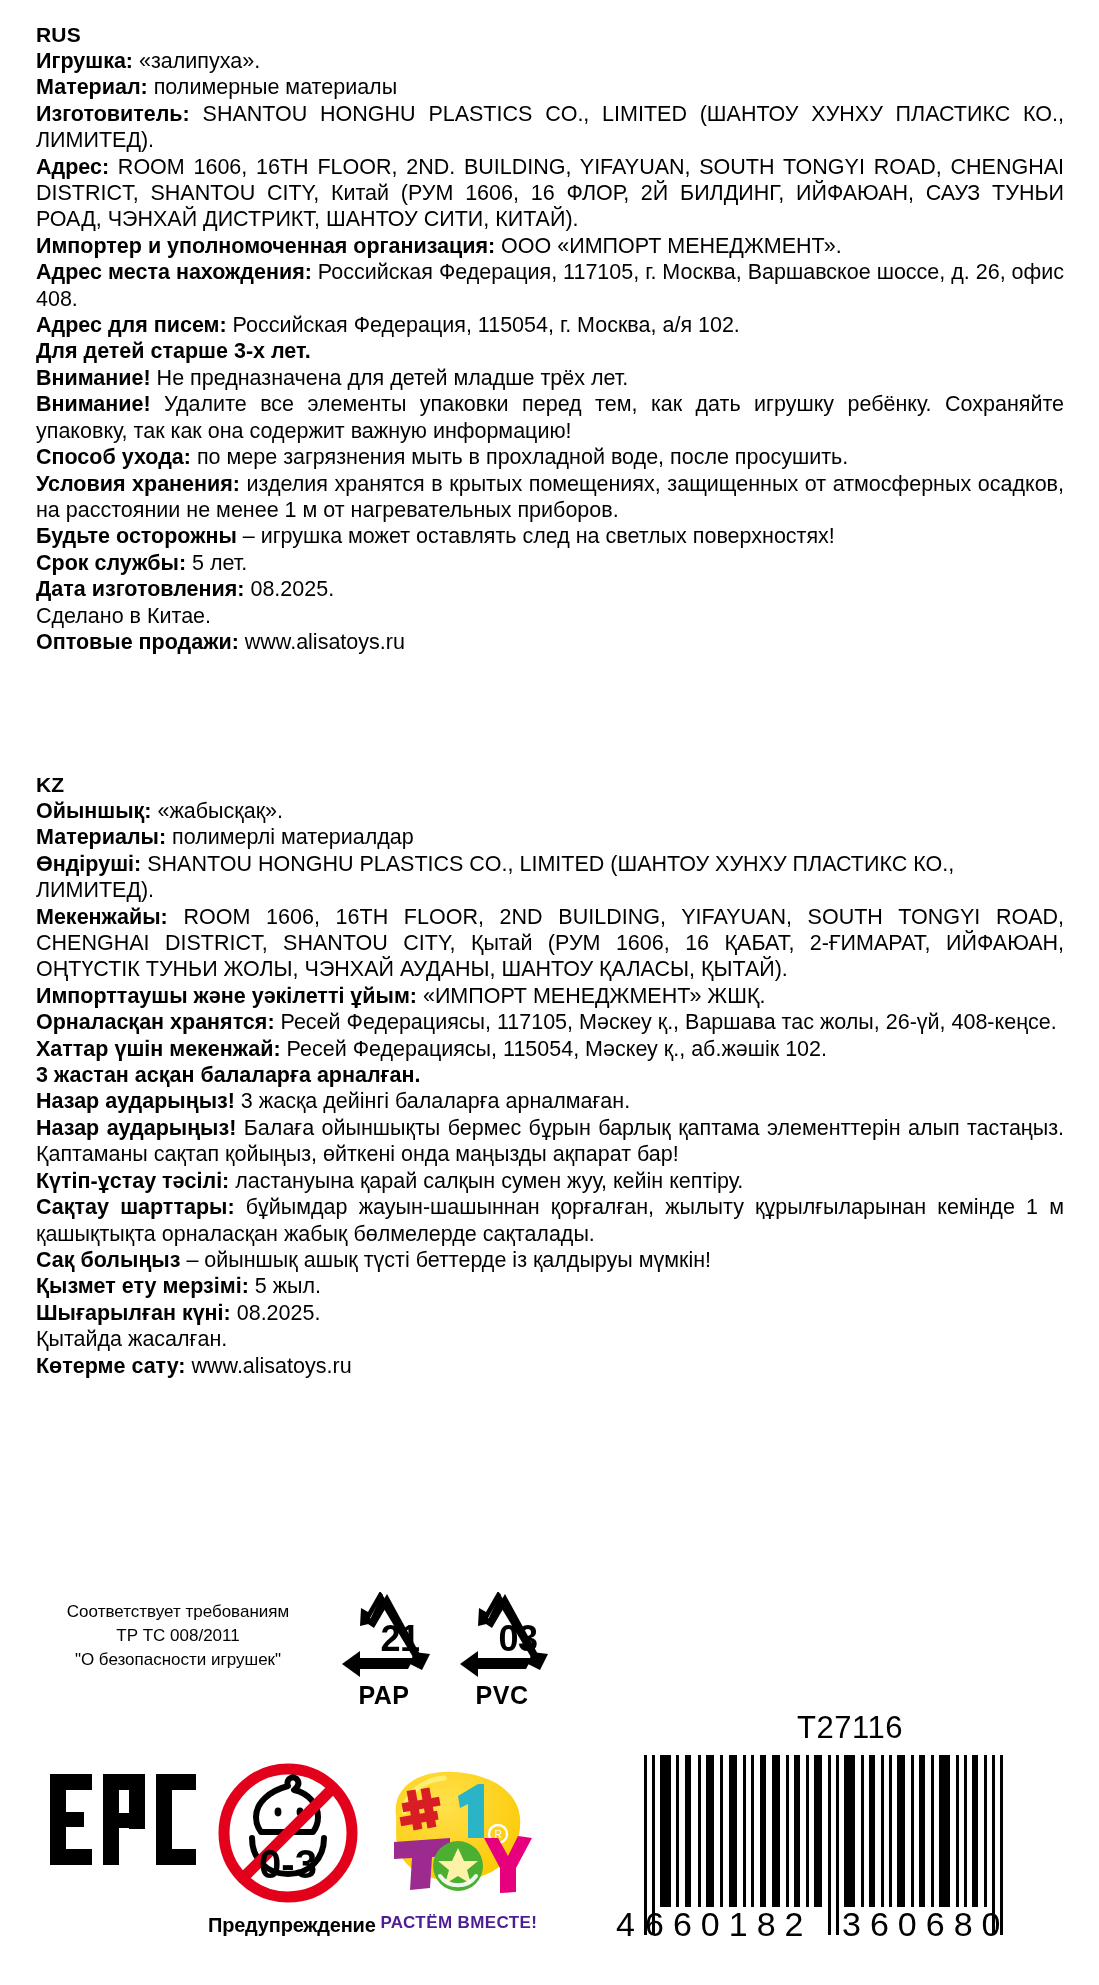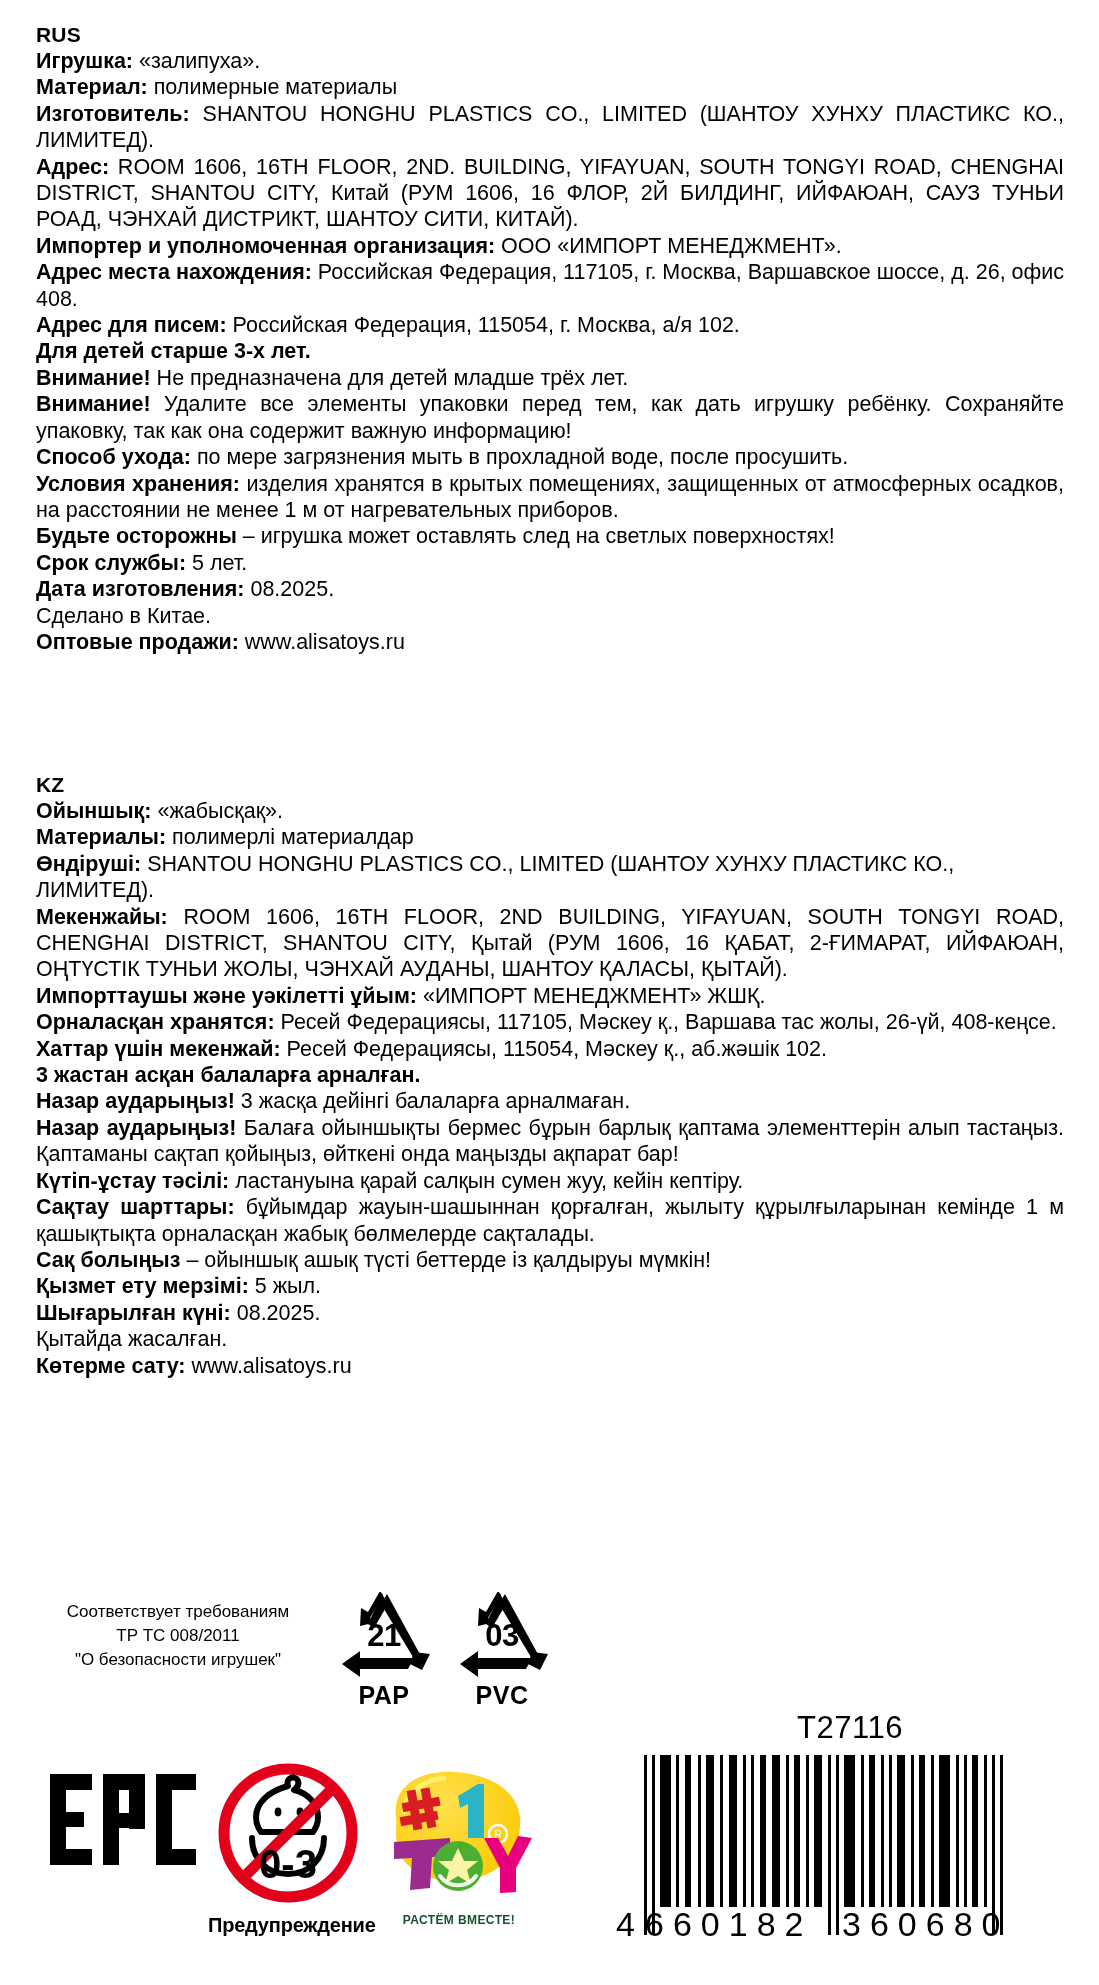--- a/index.html
+++ b/index.html
@@ -72,24 +72,24 @@
     height: 120px;
   }
   .recycle {
     position: absolute;
     width: 108px;
     text-align: center;
   }
   .recycle .tri { position: relative; width: 108px; height: 88px; }
   .recycle .num {
     position: absolute;
-    left: 0; top: 26px;
+    left: 16px; top: 26px;
     width: 108px;
     text-align: center;
-    font-size: 31px;
+    font-size: 36px;
     font-weight: bold;
     letter-spacing: -0.5px;
   }
   .recycle .code {
     font-size: 25px;
     font-weight: bold;
     letter-spacing: 0.5px;
     margin-top: 1px;
   }
   #recycle-pap { left: 0px; top: 0px; }
@@ -129,23 +129,23 @@
   }
 
   .toy-logo {
     position: absolute;
     left: 366px;
     top: 160px;
     width: 186px;
     text-align: center;
   }
   .toy-logo .slogan {
-    font-size: 12px;
+    font-size: 17px;
     font-weight: bold;
-    color: #14532d;
+    color: #4c1d95;
     letter-spacing: 0.4px;
     margin-top: 1px;
   }
 
   .barcode-wrap {
     position: absolute;
     left: 630px;
     top: 155px;
     width: 400px;
     height: 220px;

